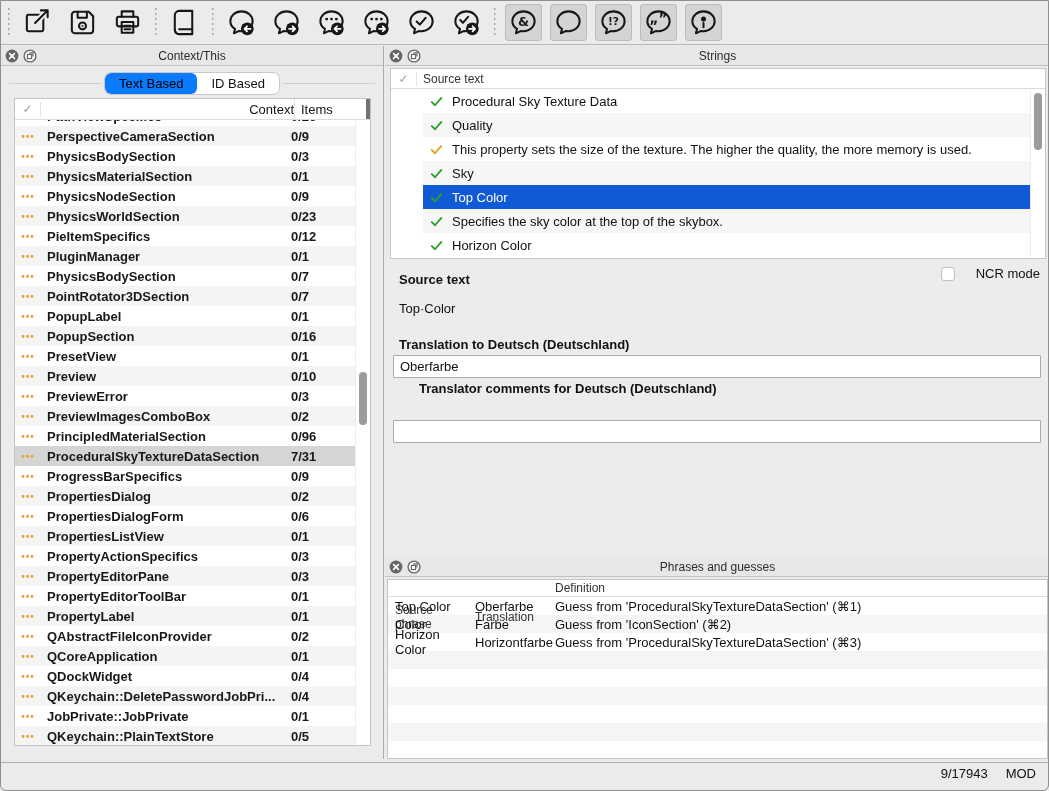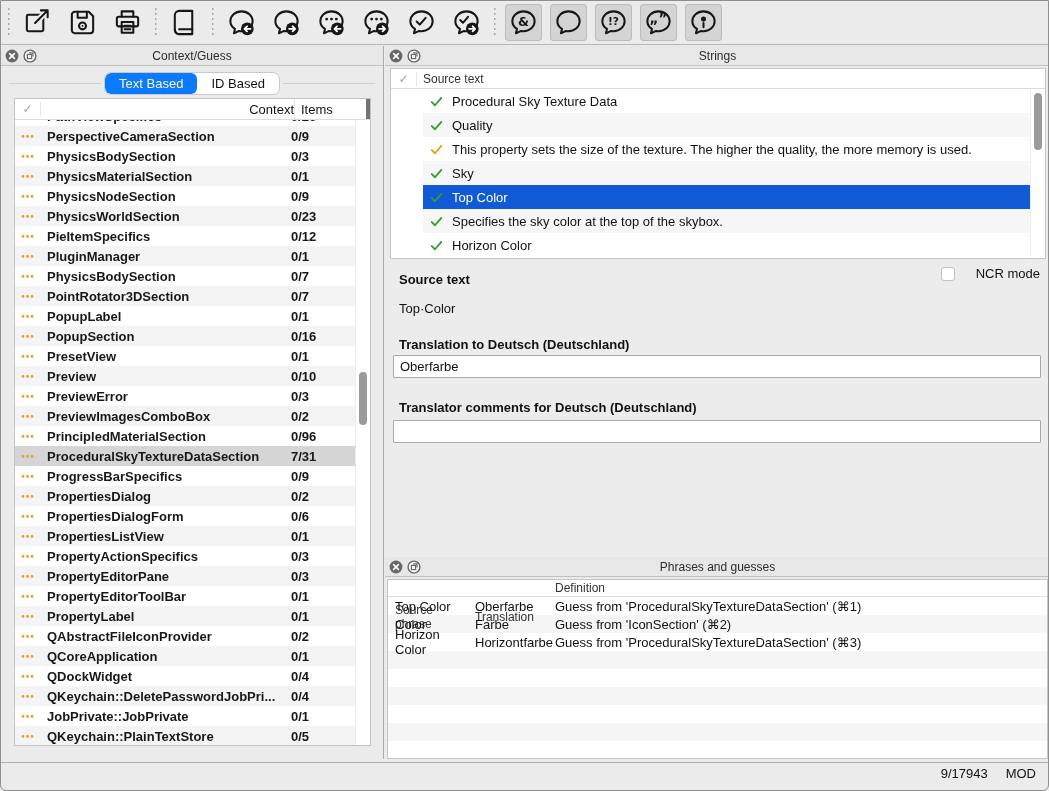--- a/index.html
+++ b/index.html
@@ -44,21 +44,21 @@
     background:#ebebeb; border-right:1px solid #ababab;
   }
   #tab-line { position:absolute; top:37px; left:8px; right:8px; border-top:1px solid #cfcfcf; }
   #tabbar { position:absolute; top:26px; left:0; right:0; display:flex; justify-content:center; }
   .seg {
     display:flex; height:23px; background:#fff; border:1px solid #c9c9c9;
     border-radius:7px; overflow:hidden; position:relative; z-index:2;
     box-shadow:0 0 0 3px #ebebeb;
   }
   .tab { padding:0 14px; display:flex; align-items:center; font-size:13px; color:#111; }
-  .tab.active { background:#0a7aff; color:#fef9c3; border-radius:6px; }
+  .tab.active { background:#0a7aff; color:#000000; border-radius:6px; }
   #context-table {
     position:absolute; left:13px; top:52px; width:357px; height:648px;
     background:#fff; border:1px solid #c3c3c3;
   }
   .ctx-header { height:21px; display:flex; align-items:center; border-bottom:1px solid #dcdcdc; font-size:13px; color:#141414; }
   .hdr-check { width:26px; text-align:center; color:#a2a2a2; border-right:1px solid #e4e4e4; font-size:12px; }
   .hdr-context { flex:1; padding-left:6px;text-align:right; }
   .hdr-items { width:76px; padding-left:6px; border-left:1px solid #e4e4e4; border-right:4px solid #737373; align-self:stretch; display:flex; align-items:center; }
   #context-rows { position:absolute; left:0; right:15px; top:21px; bottom:0; overflow:hidden; }
   #context-rows .ctx-row:first-child { margin-top:-14px; }
@@ -276,21 +276,21 @@
       <span class="dock-btn"><svg width="14" height="14" viewBox="0 0 14 14">
             <circle cx="7" cy="7" r="6.4" fill="#676767"></circle>
             <path d="M4.6 4.6 L9.4 9.4 M9.4 4.6 L4.6 9.4" stroke="#fff" stroke-width="1.6" stroke-linecap="round"></path>
           </svg></span>
       <span class="dock-btn"><svg width="14" height="14" viewBox="0 0 14 14">
             <circle cx="7" cy="7" r="5.9" fill="#fff" stroke="#676767" stroke-width="1.4"></circle>
             <rect x="4.4" y="5.4" width="4.2" height="4.2" fill="none" stroke="#676767" stroke-width="1.2"></rect>
             <path d="M6.2 3.8 h3.8 v3.8" fill="none" stroke="#676767" stroke-width="1.2"></path>
           </svg></span>
     </div>
-    <span>Context/Guess</span>
+    <span>Context/This</span>
   </div>
   <div id="tab-line"></div>
   <div id="tabbar">
     <div class="seg">
       <div class="tab active">Text Based</div>
       <div class="tab">ID Based</div>
     </div>
   </div>
   <div id="context-table">
     <div class="ctx-header">
@@ -552,21 +552,21 @@
 
 <div id="editor">
   <div class="ed-label" style="top:13px;">Source text</div>
   <div id="ncr-wrap">
     <span id="ncr-box"></span>
     <span>NCR mode</span>
   </div>
   <div id="source-value">Top·Color</div>
   <div class="ed-label" style="top:78px;">Translation to Deutsch (Deutschland)</div>
   <input class="ed-input" style="top: 96px;" value="Oberfarbe">
-  <div class="ed-label" style="top:141px;">Translator comments for Deutsch (Deutschland)</div>
+  <div class="ed-label" style="top:122px;margin-left:20px;">Translator comments for Deutsch (Deutschland)</div>
   <input class="ed-input" style="top: 161px;" value="">
 </div>
 
 <div id="phrases-dock">
   <div class="dock-title">
     <div class="dock-btns">
       <span class="dock-btn"><svg width="14" height="14" viewBox="0 0 14 14">
             <circle cx="7" cy="7" r="6.4" fill="#676767"></circle>
             <path d="M4.6 4.6 L9.4 9.4 M9.4 4.6 L4.6 9.4" stroke="#fff" stroke-width="1.6" stroke-linecap="round"></path>
           </svg></span>

